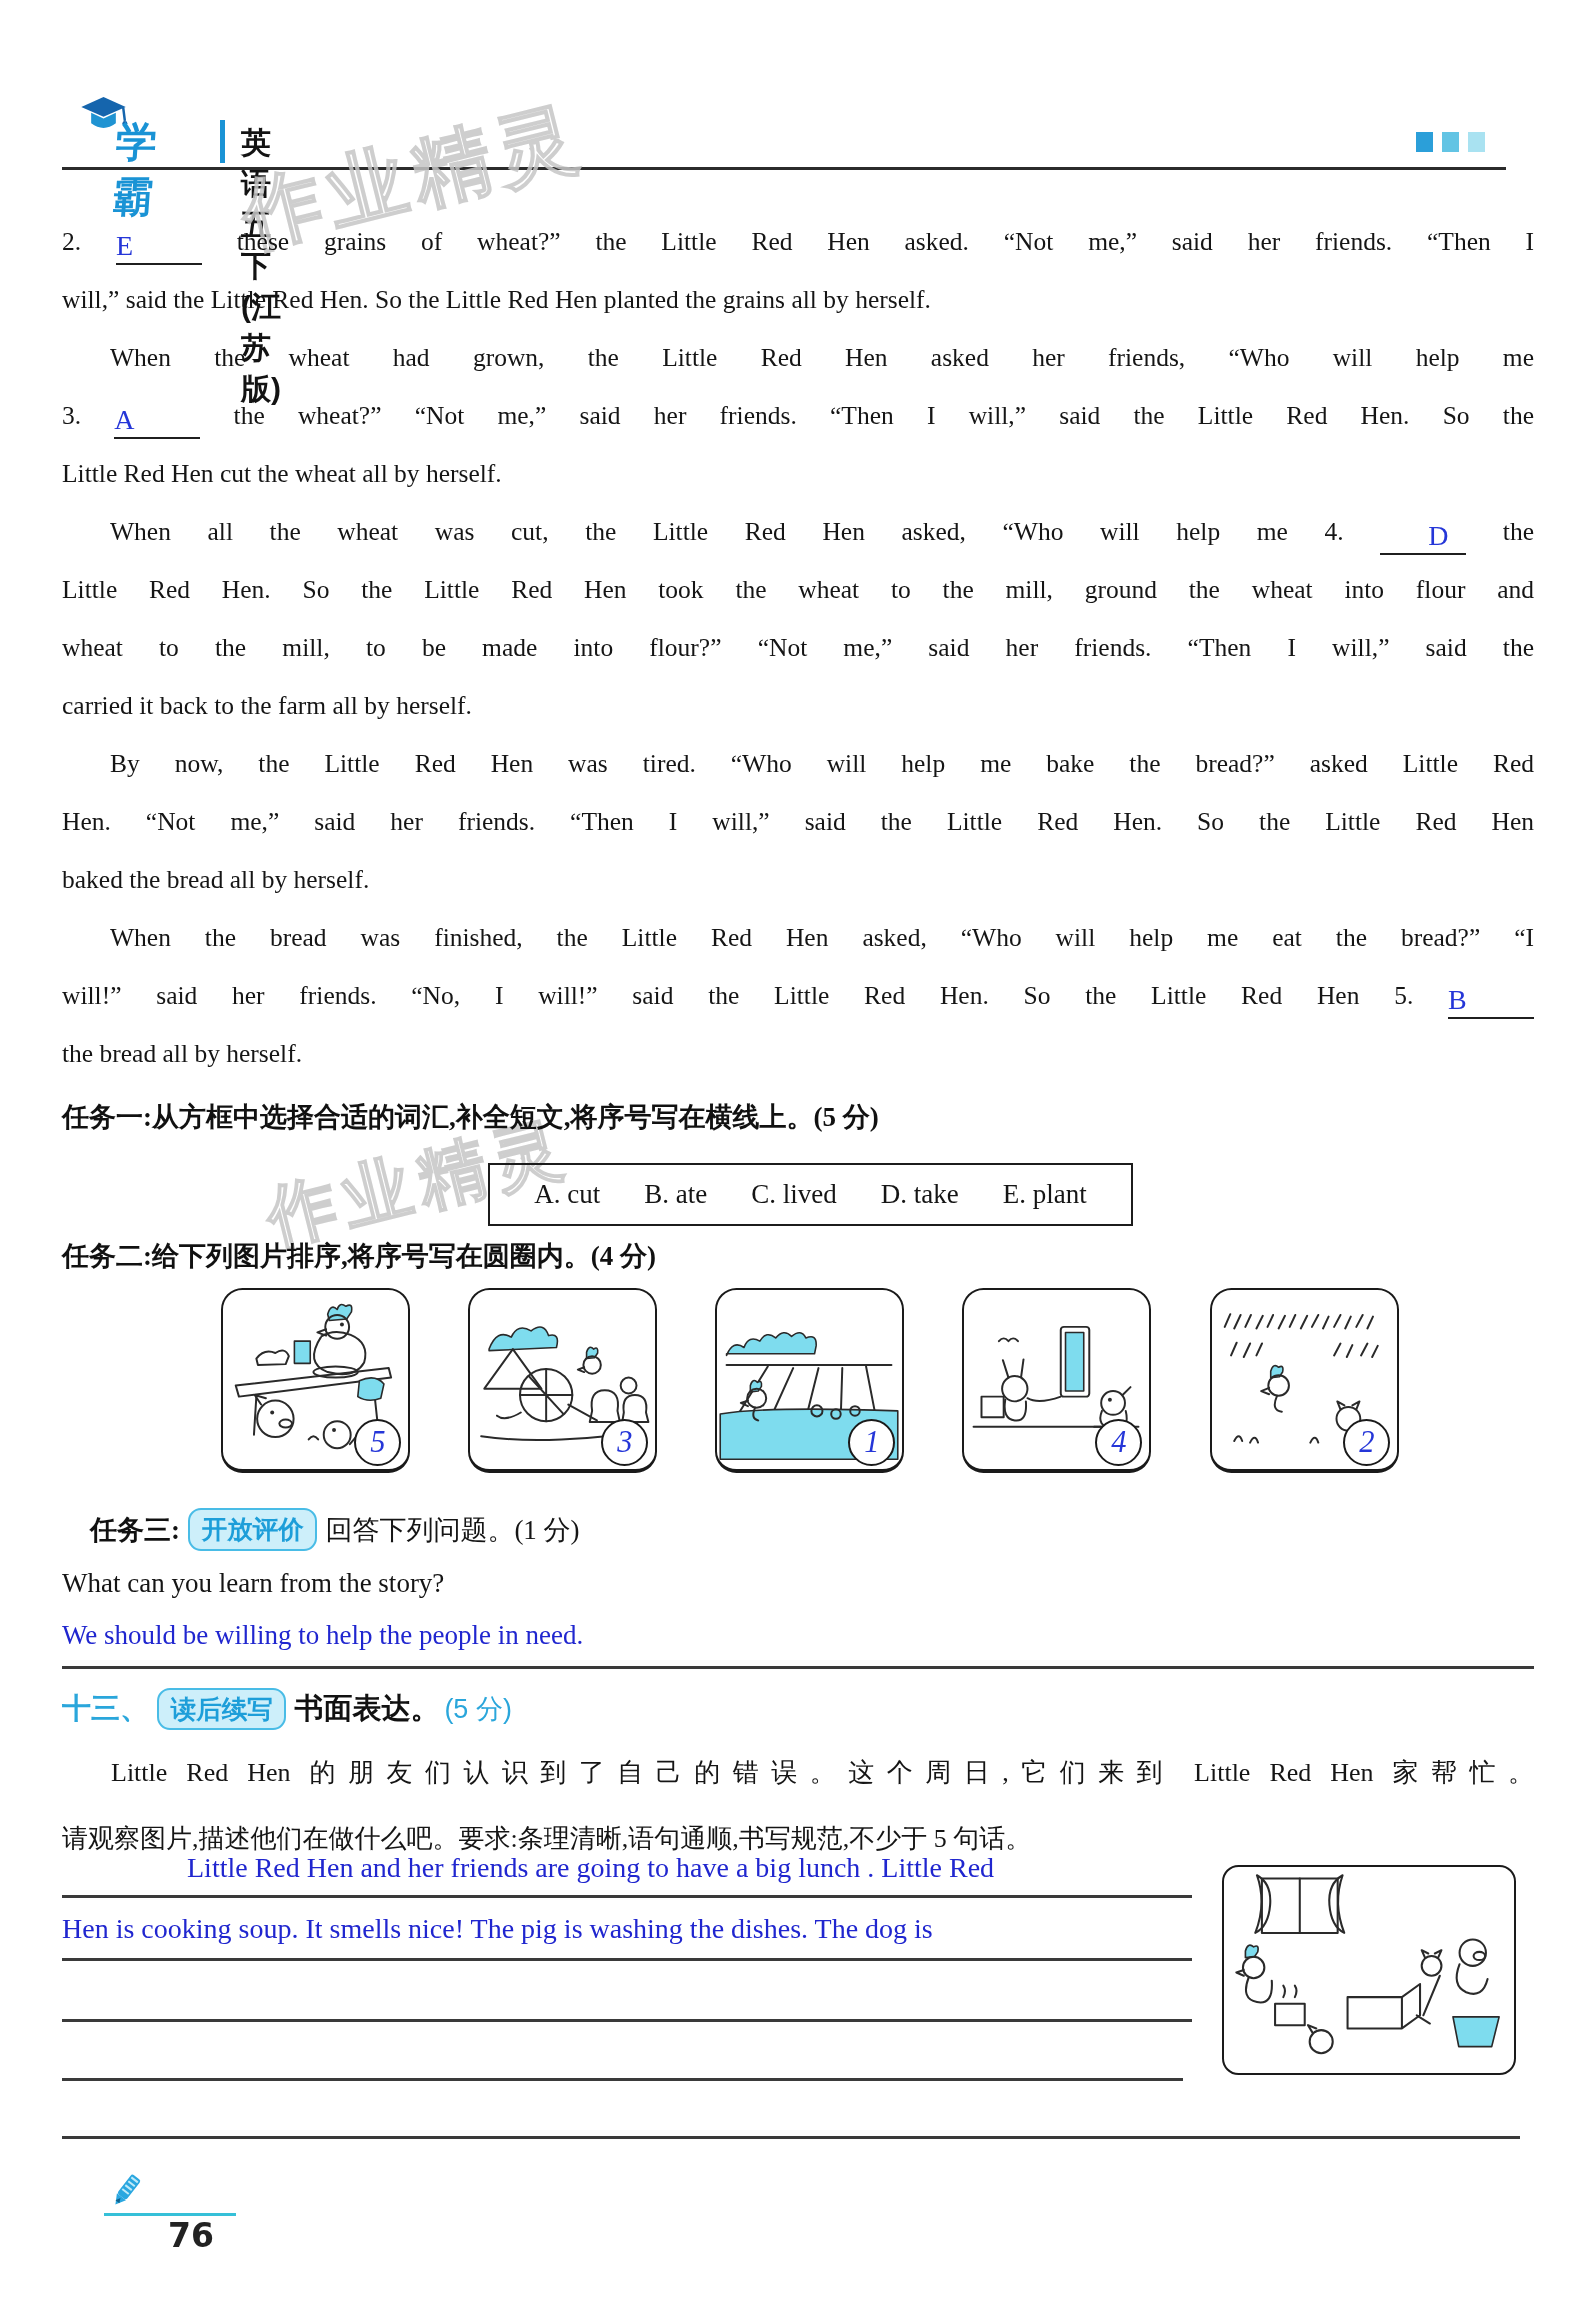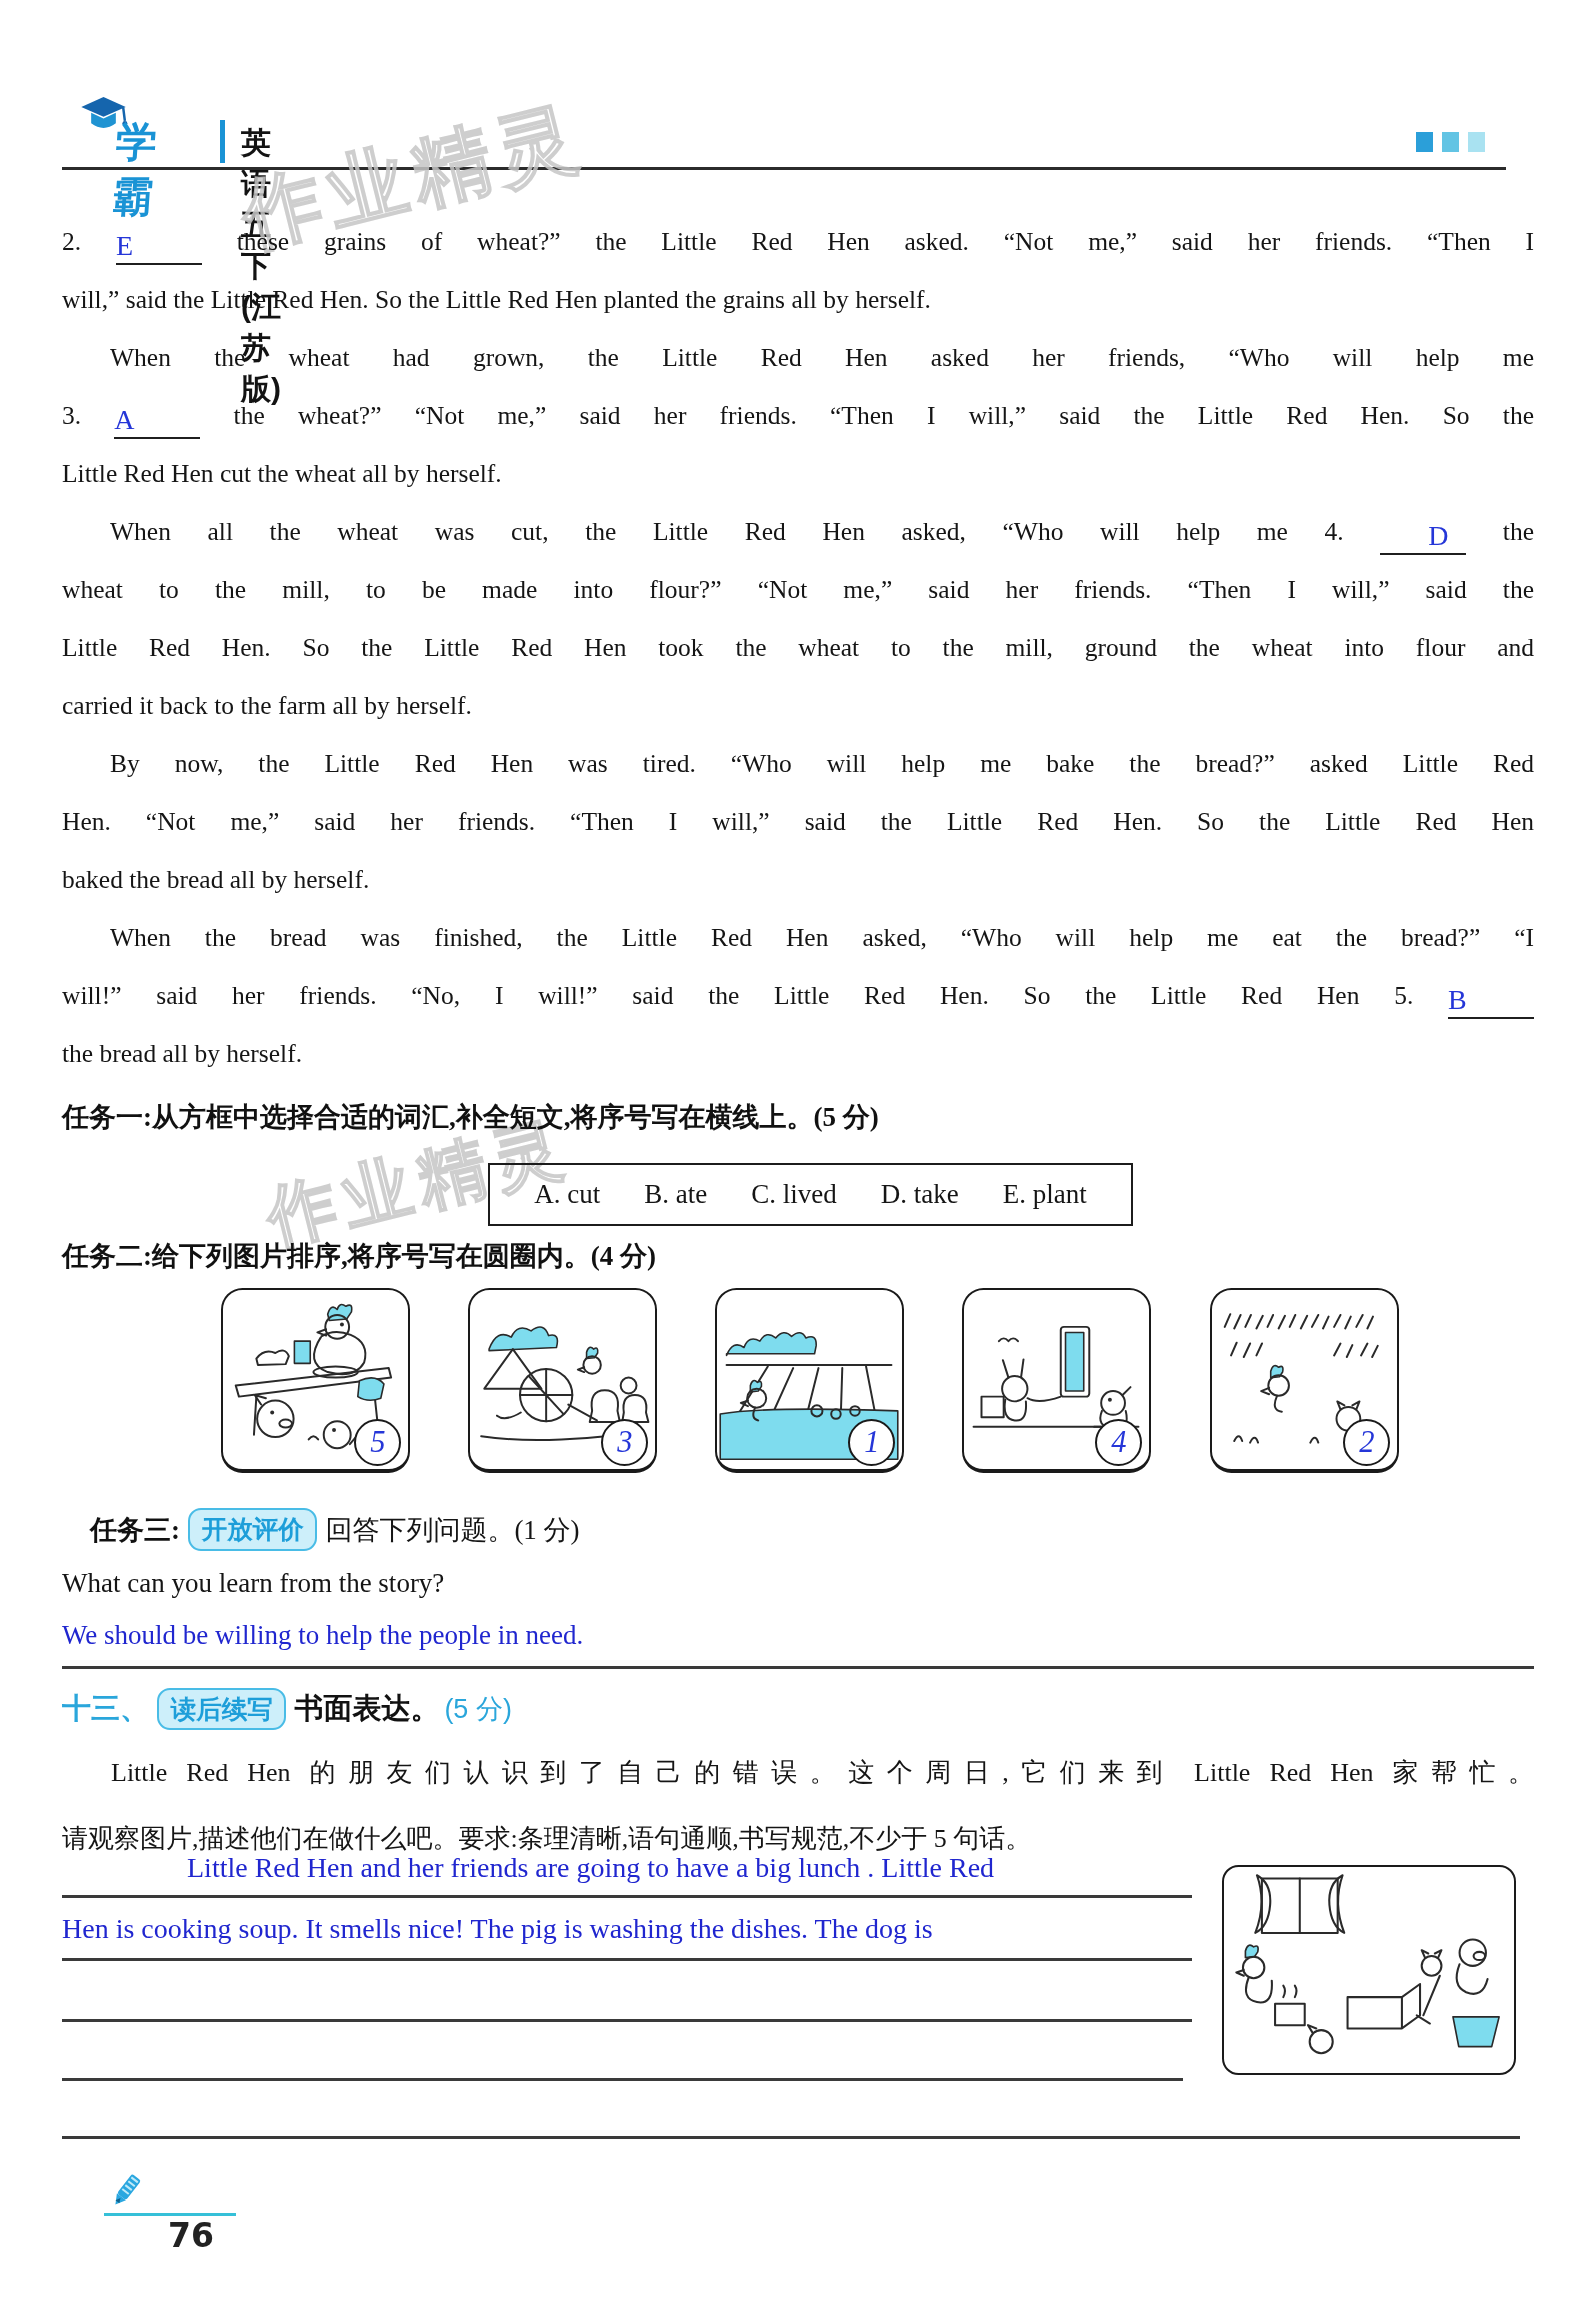--- a/index.html
+++ b/index.html
@@ -119,22 +119,22 @@
   <div class="wm wm1">作业精灵</div>
   <div class="wm wm2">作业精灵</div>
 
   <div class="story">
       <div class="story-line stretch">2. <span class="blank">E</span> these grains of wheat?” the Little Red Hen asked. “Not me,” said her friends. “Then I</div>
       <div class="story-line">will,” said the Little Red Hen. So the Little Red Hen planted the grains all by herself.</div>
       <div class="story-line stretch indent">When the wheat had grown, the Little Red Hen asked her friends, “Who will help me</div>
       <div class="story-line stretch">3. <span class="blank">A</span> the wheat?” “Not me,” said her friends. “Then I will,” said the Little Red Hen. So the</div>
       <div class="story-line">Little Red Hen cut the wheat all by herself.</div>
       <div class="story-line stretch indent">When all the wheat was cut, the Little Red Hen asked, “Who will help me 4. <span class="blank">D</span> the</div>
+      <div class="story-line stretch">Little Red Hen. So the Little Red Hen took the wheat to the mill, ground the wheat into flour and</div>
       <div class="story-line stretch">wheat to the mill, to be made into flour?” “Not me,” said her friends. “Then I will,” said the</div>
-      <div class="story-line stretch">Little Red Hen. So the Little Red Hen took the wheat to the mill, ground the wheat into flour and</div>
       <div class="story-line">carried it back to the farm all by herself.</div>
       <div class="story-line stretch indent">By now, the Little Red Hen was tired. “Who will help me bake the bread?” asked Little Red</div>
       <div class="story-line stretch">Hen. “Not me,” said her friends. “Then I will,” said the Little Red Hen. So the Little Red Hen</div>
       <div class="story-line">baked the bread all by herself.</div>
       <div class="story-line stretch indent">When the bread was finished, the Little Red Hen asked, “Who will help me eat the bread?” “I</div>
       <div class="story-line stretch">will!” said her friends. “No, I will!” said the Little Red Hen. So the Little Red Hen 5. <span class="blank">B</span></div>
       <div class="story-line">the bread all by herself.</div>
     </div>
 
   <div class="task-label t1">任务一:从方框中选择合适的词汇,补全短文,将序号写在横线上。(5 分)</div>

